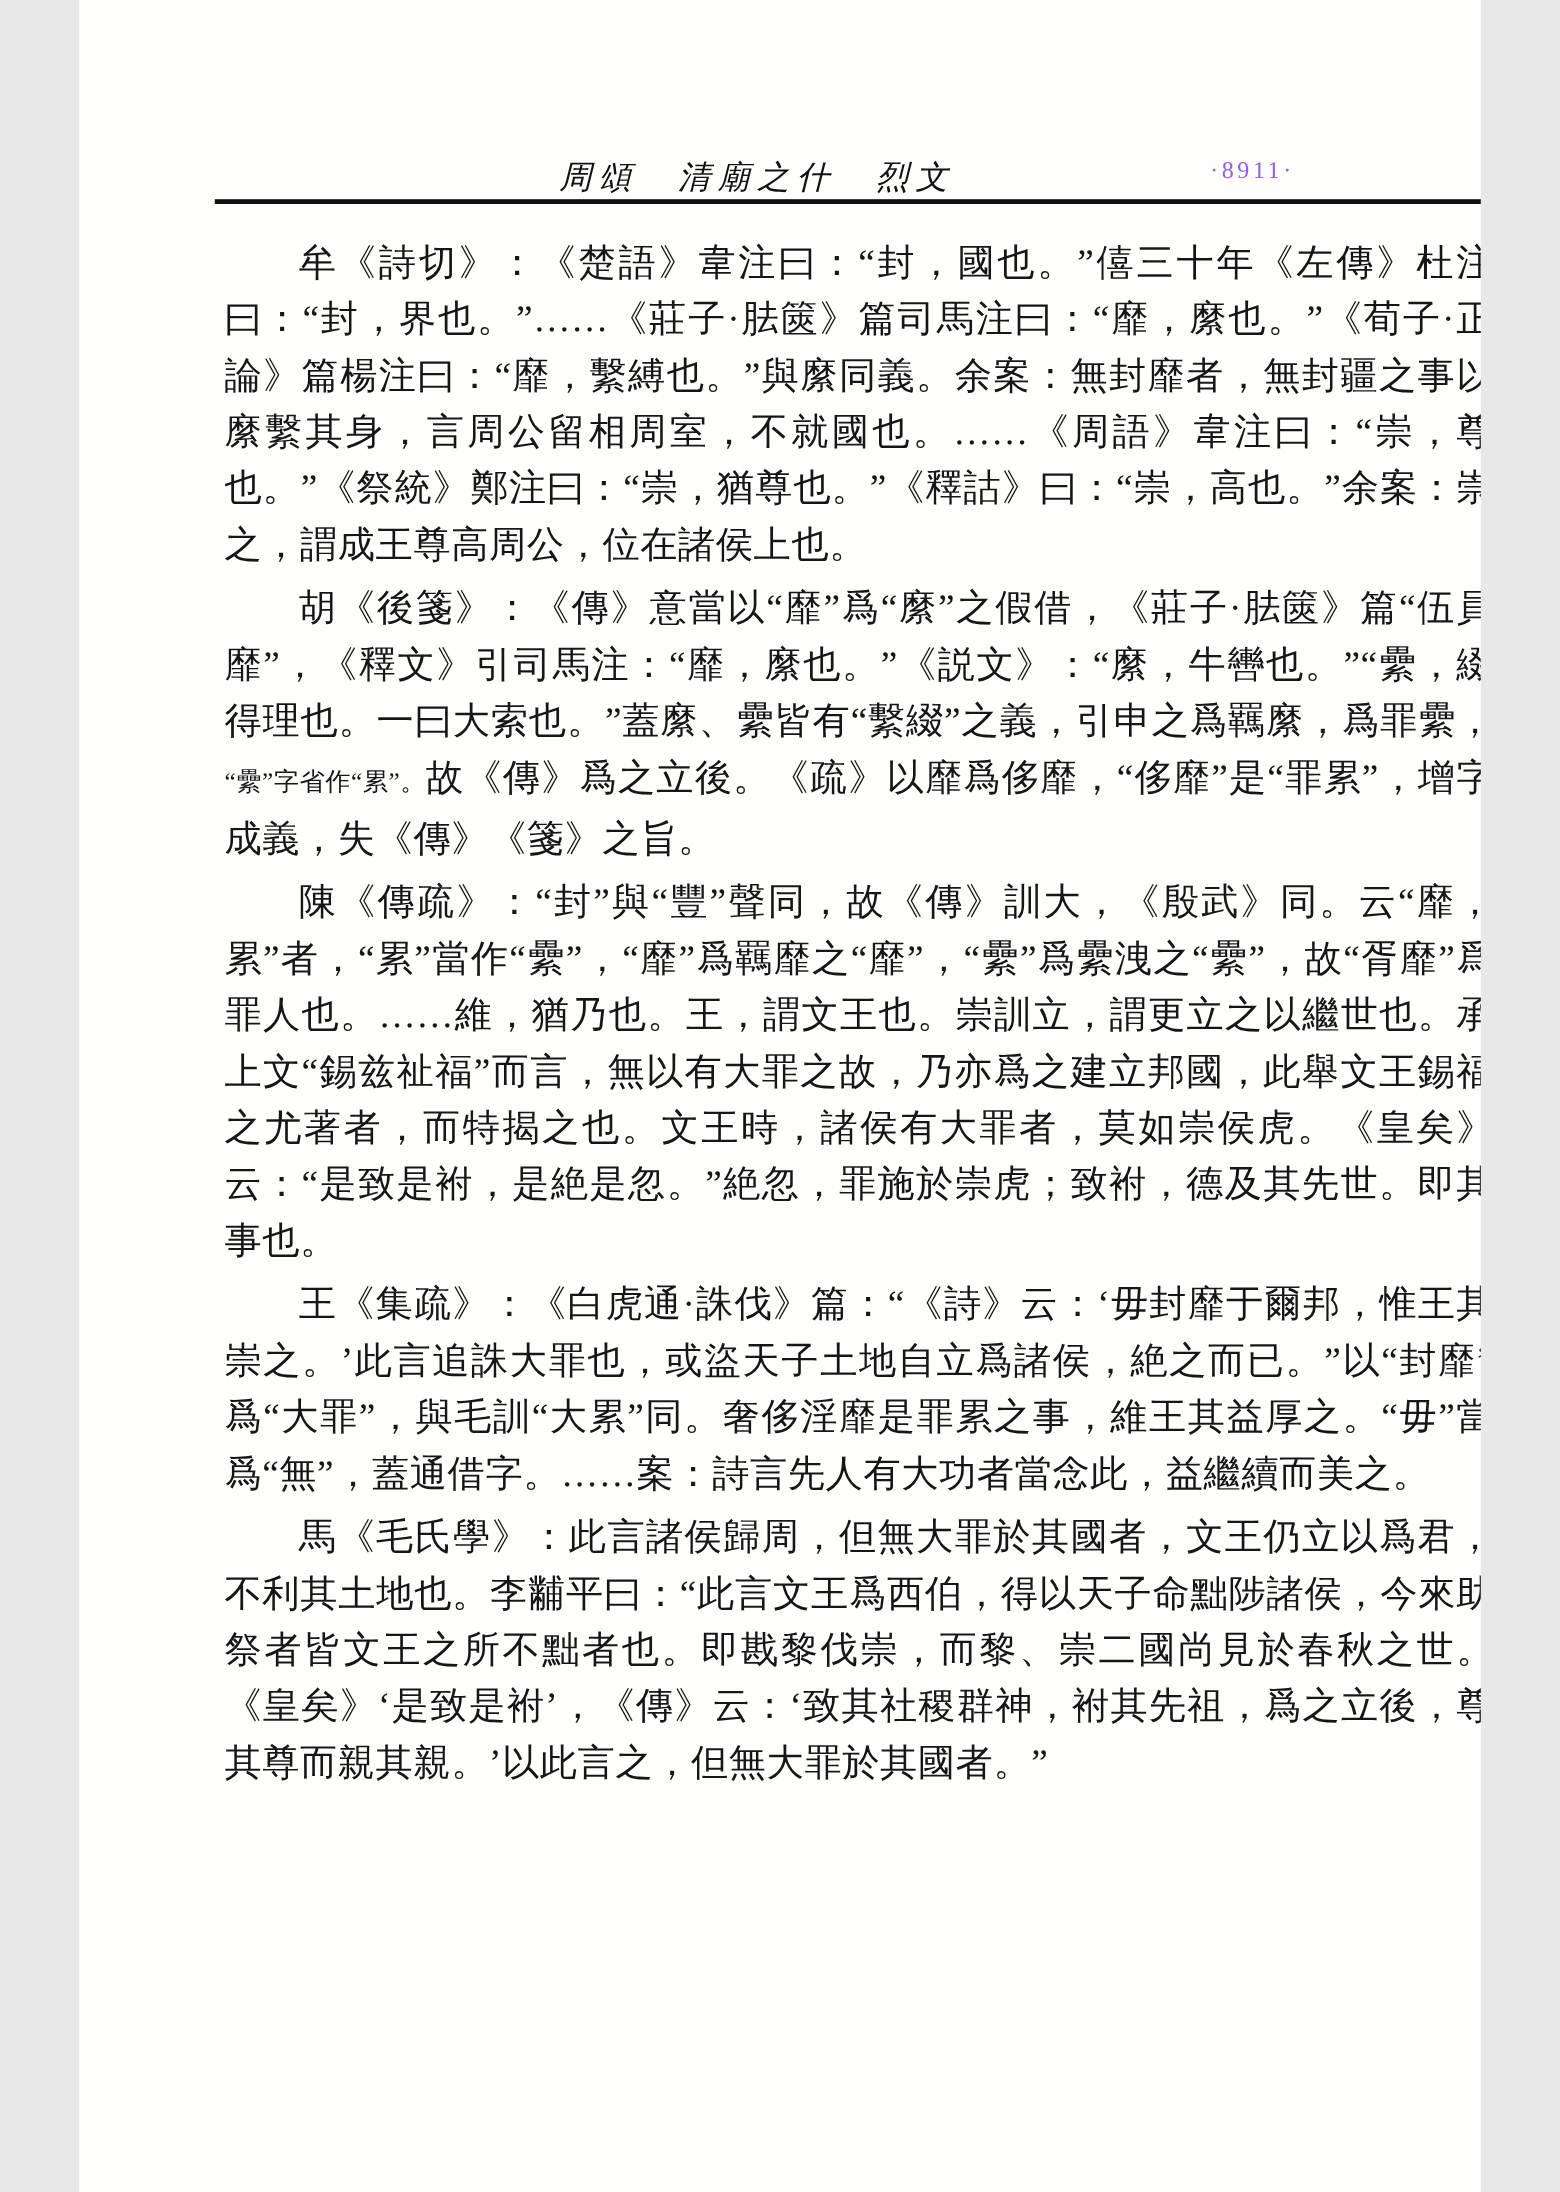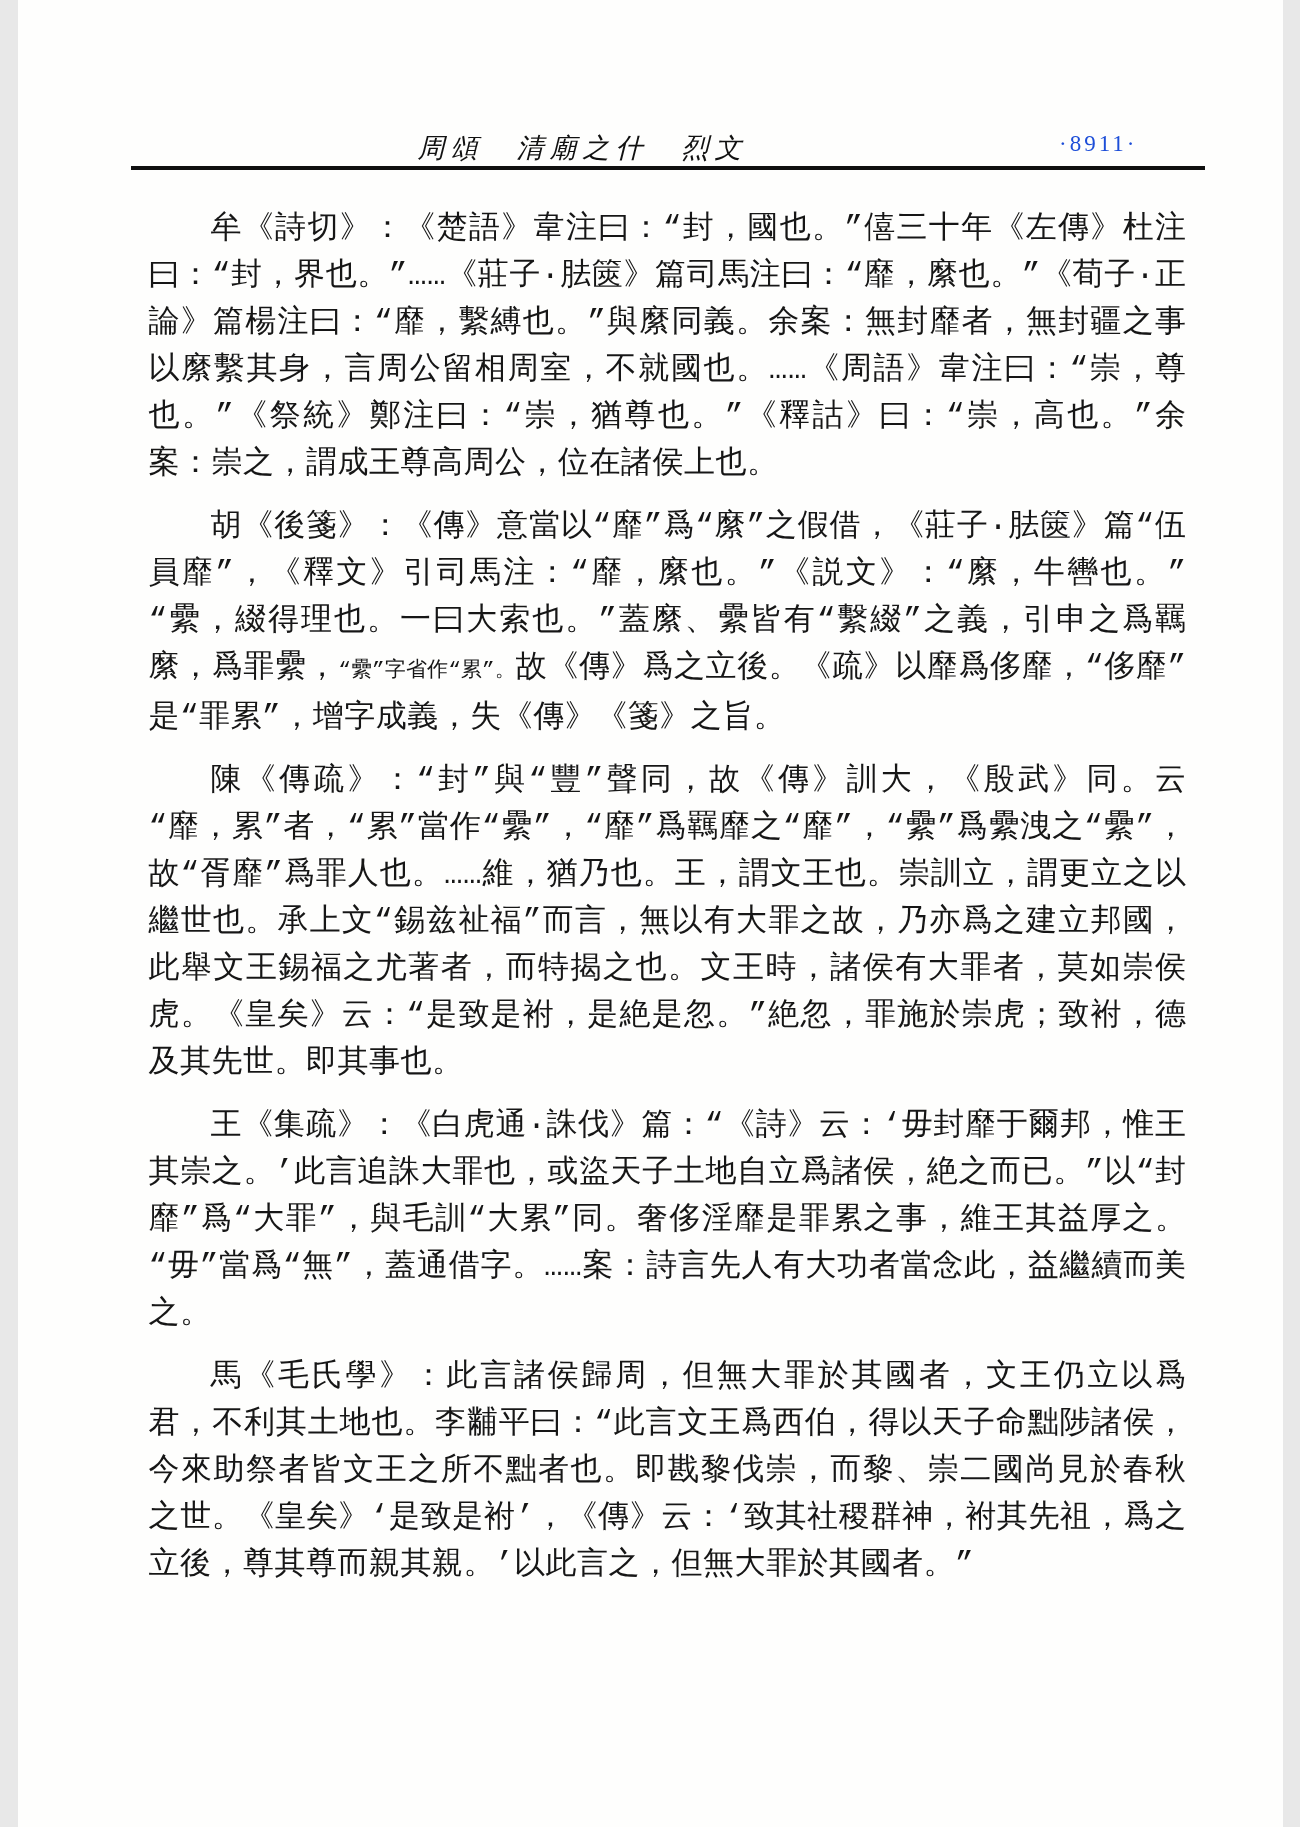--- a/index.html
+++ b/index.html
@@ -2,21 +2,21 @@
 <html lang="zh"><head>
 <meta charset="utf-8">
 <style>
   html, body {
     margin: 0;
     padding: 0;
     background: #e8e8e8;
   }
   .page {
     position: relative;
-    width: 1265px;
+    width: 1168px;
     height: 1827px;
     margin: 0 auto;
     background: #fefefd;
     color: #161616;
     font-family: "Liberation Serif", "DejaVu Serif", serif;
     overflow: hidden;
   }
   .running-title {
     position: absolute;
     top: 130px;
@@ -25,48 +25,47 @@
     text-align: center;
     font-size: 27px;
     font-style: italic;
     letter-spacing: 6px;
     white-space: pre;
     color: #111;
   }
   .page-number {
     position: absolute;
     top: 131px;
-    right: 145px;
-    font-size: 23px;
+    right: 155px;
+    font-size: 20px;
     letter-spacing: 3px;
-    color: #1d4ed8;
+    color: #8b5cf6;
   }
   .header-rule {
     position: absolute;
     top: 166px;
     left: 113px;
     width: 1074px;
     height: 4px;
     background: #101010;
   }
   .text-block {
     position: absolute;
     top: 189px;
     left: 115px;
     width: 1070px;
     font-size: 31px;
     line-height: 47px;
     text-align: justify;
     letter-spacing: 0.5px;
   }
   .text-block p {
-    margin: 16px;
+    margin: 6px;
     padding: 0;
     text-indent: 2em;
-    font-family: Liberation Mono, monospace;
   }
   .small-note {
     font-size: 21px;
     letter-spacing: 0;
   }
 </style>
 </head>
 <body>
 
 <div class="page">

